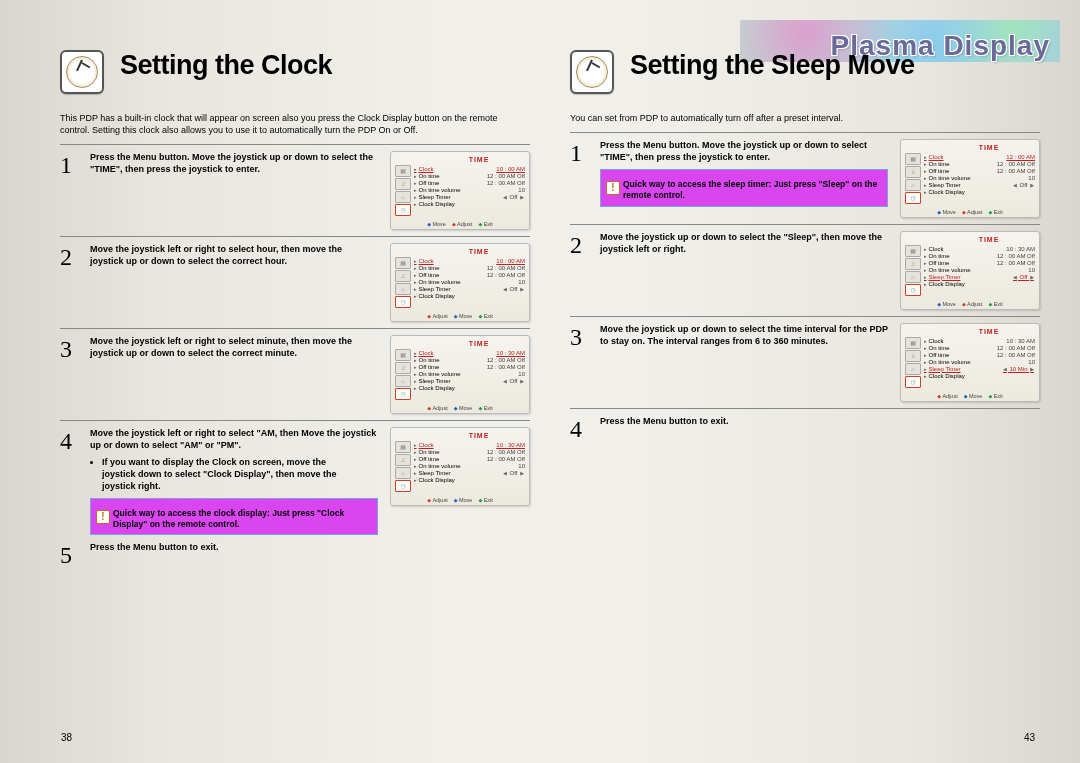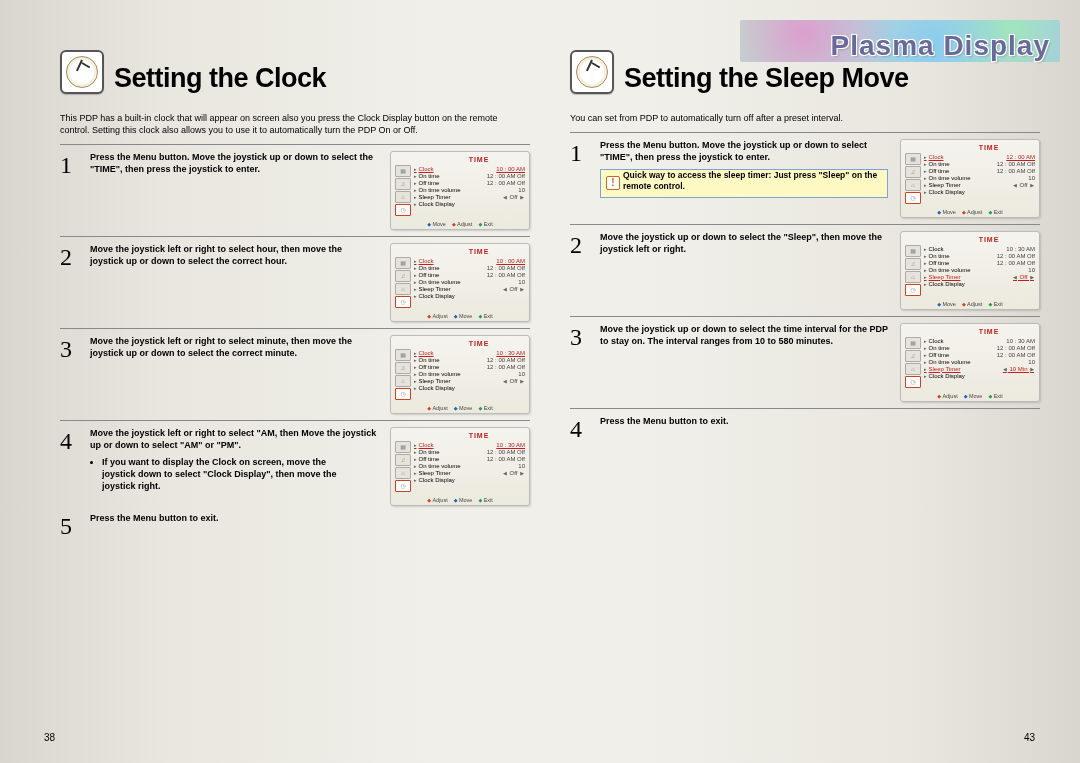--- a/index.html
+++ b/index.html
@@ -29,21 +29,21 @@
     font-size:28px;font-weight:bold;letter-spacing:1px;
     color:#6a6a9a;
     text-shadow:
       -1px -1px 0 #fff, 1px -1px 0 #fff, -1px 1px 0 #fff, 1px 1px 0 #fff,
       2px 2px 2px rgba(0,0,0,.15);
     font-family:"Arial Black",Arial,sans-serif;
   }
 
   .columns{position:absolute;top:50px;left:60px;right:40px;bottom:40px;display:flex;gap:40px;}
   .col{flex:1;position:relative;}
-  .section-head{display:flex;align-items:flex-end;gap:10px;margin-bottom:18px;}
+  .section-head{display:flex;align-items:flex-start;gap:16px;margin-bottom:18px;}
   .clock-icon{
     width:40px;height:40px;border:2px solid #555;border-radius:6px;
     background:#fff;position:relative;box-shadow:0 1px 1px rgba(0,0,0,.2);
     flex-shrink:0;
   }
   .clock-icon::before{
     content:"";position:absolute;inset:4px;border:1.5px solid #aa8855;border-radius:50%;
     background:radial-gradient(circle at 50% 50%,#fff 55%,#f5f0e0 60%);
   }
   .clock-icon::after{
@@ -66,22 +66,22 @@
   .step-row{display:flex;align-items:flex-start;gap:12px;margin-bottom:6px;}
   .step-left{display:flex;flex:1;gap:10px;}
   .step-num{
     font-size:24px;font-weight:400;font-family:"Times New Roman",serif;
     width:20px;flex-shrink:0;line-height:1;padding-top:2px;
   }
   .step-body{font-size:9px;line-height:1.35;flex:1;font-weight:bold;}
   .step-body ul{margin:4px 16px 0 0;padding-left:12px;}
   .step-body li{margin-bottom:2px;}
   .tipbox{
-    margin-top:6px;border:1px solid #7aa3d8;background:#fef9c3;
-    font-size:8.5px;padding:0 6px 4px 22px;position:relative;line-height:1.3;
+    margin-top:6px;border:1px solid #7aa3d8;background:#d946ef;
+    font-size:8.5px;padding:9px 6px 4px 22px;position:relative;line-height:1.3;
   }
   .tipbox::before{
     content:"!";
     position:absolute;left:5px;top:50%;transform:translateY(-50%);
     width:12px;height:12px;border:1px solid #c96a1a;background:#fff;color:#c96a1a;
     font-weight:bold;font-size:10px;text-align:center;line-height:12px;border-radius:2px;
   }
 
   
   .menu-shot{
@@ -109,21 +109,21 @@
   .menu-list .row .lbl::before{content:"▸";font-size:5px;color:#666;}
   .menu-list .row.hl .lbl, .menu-list .row.hl .val{color:#c02020;text-decoration:underline;}
   .menu-list .row .val{color:#444;}
   .menu-list .row .val .arrow{color:#666;font-size:5px;padding:0 1px;}
   .menu-foot{display:flex;gap:6px;margin-top:3px;padding-top:2px;font-size:5.5px;color:#444;justify-content:center;}
   .menu-foot span::before{content:"◆ ";color:#d04020;font-size:5px;}
   .menu-foot span.move::before{color:#2060c0;}
   .menu-foot span.exit::before{color:#20a040;}
 
   .pagenum{position:absolute;bottom:20px;font-size:10px;}
-  .pagenum.left{left:44px;margin-top:20px;}
+  .pagenum.left{left:61px;margin-top:20px;}
   .pagenum.right{right:45px;}
 </style>
 </head>
 <body>
 
 <div class="brand-area">
   <div class="brand-text">Plasma Display</div>
 </div>
 
 <div class="columns">
@@ -289,20 +289,21 @@
 
     <hr class="divider">
     <div class="step-row">
       <div class="step-left">
         <div class="step-num">4</div>
         <div class="step-body">
           <span>Move the joystick left or right to select  "AM, then Move the joystick up or down to select "AM" or "PM".</span>
           <ul>
             <li>If you want to display the Clock on screen, move the joystick down to select "Clock Display", then move the joystick right.</li>
           </ul>
+          <div class="tipbox">Quick way to access the clock display: Just press "Clock Display" on the remote control.</div>
         </div>
       </div>
       <div class="menu-shot">
           <div class="menu-title">TIME</div>
           <div class="menu-body">
             <div class="menu-icons">
               <div class="mi">▦</div>
               <div class="mi">♫</div>
               <div class="mi">⌂</div>
               <div class="mi sel">◷</div>
@@ -459,21 +460,21 @@
             <span class="">Adjust</span>
             <span class="exit">Exit</span>
           </div>
         </div>
     </div>
 
     <hr class="divider">
     <div class="step-row">
       <div class="step-left">
         <div class="step-num">3</div>
-        <div class="step-body">Move the joystick up or down to select the time interval for the PDP to stay on.  The interval ranges from 10 to 580 minutes.</div>
+        <div class="step-body">Move the joystick up or down to select the time interval for the PDP to stay on.  The interval ranges from 6 to 360 minutes.</div>
       </div>
       <div class="menu-shot">
           <div class="menu-title">TIME</div>
           <div class="menu-body">
             <div class="menu-icons">
               <div class="mi">▦</div>
               <div class="mi">♫</div>
               <div class="mi">⌂</div>
               <div class="mi sel">◷</div>
             </div>

